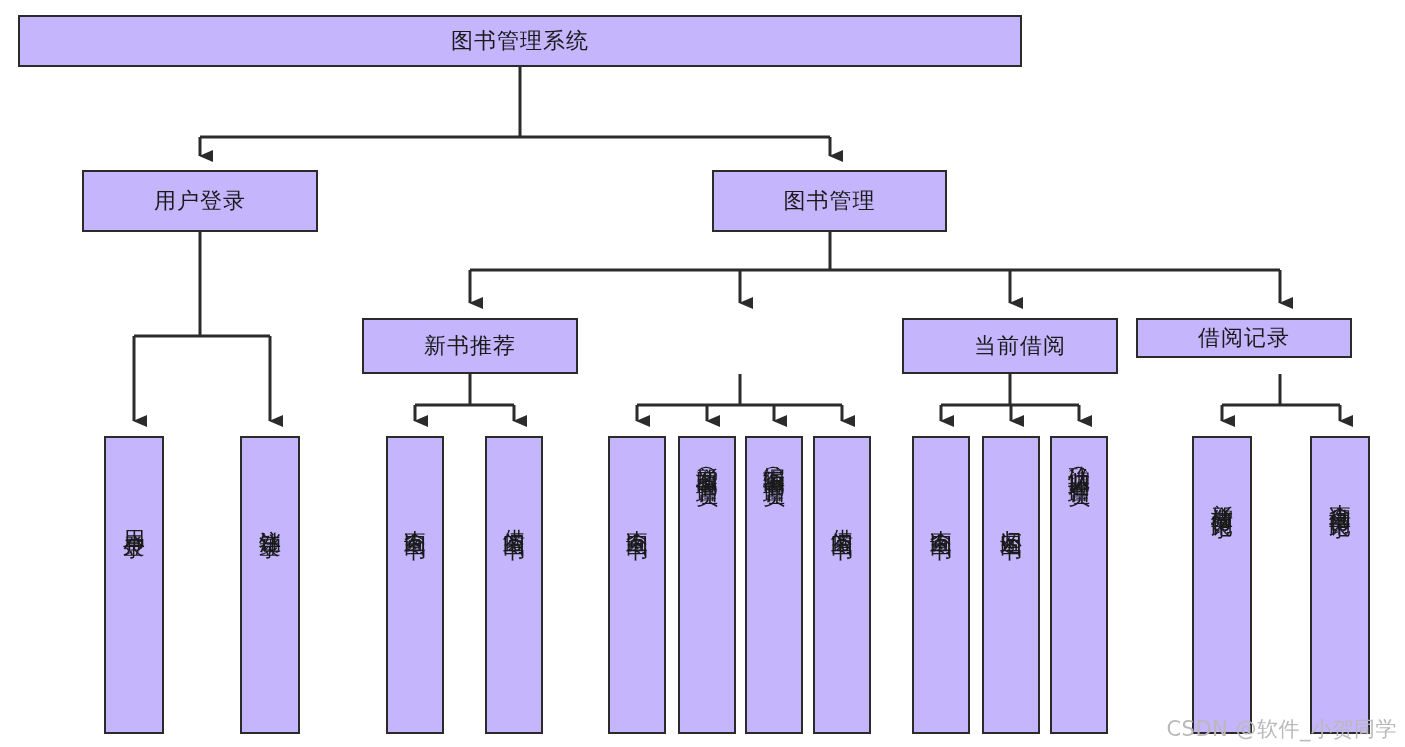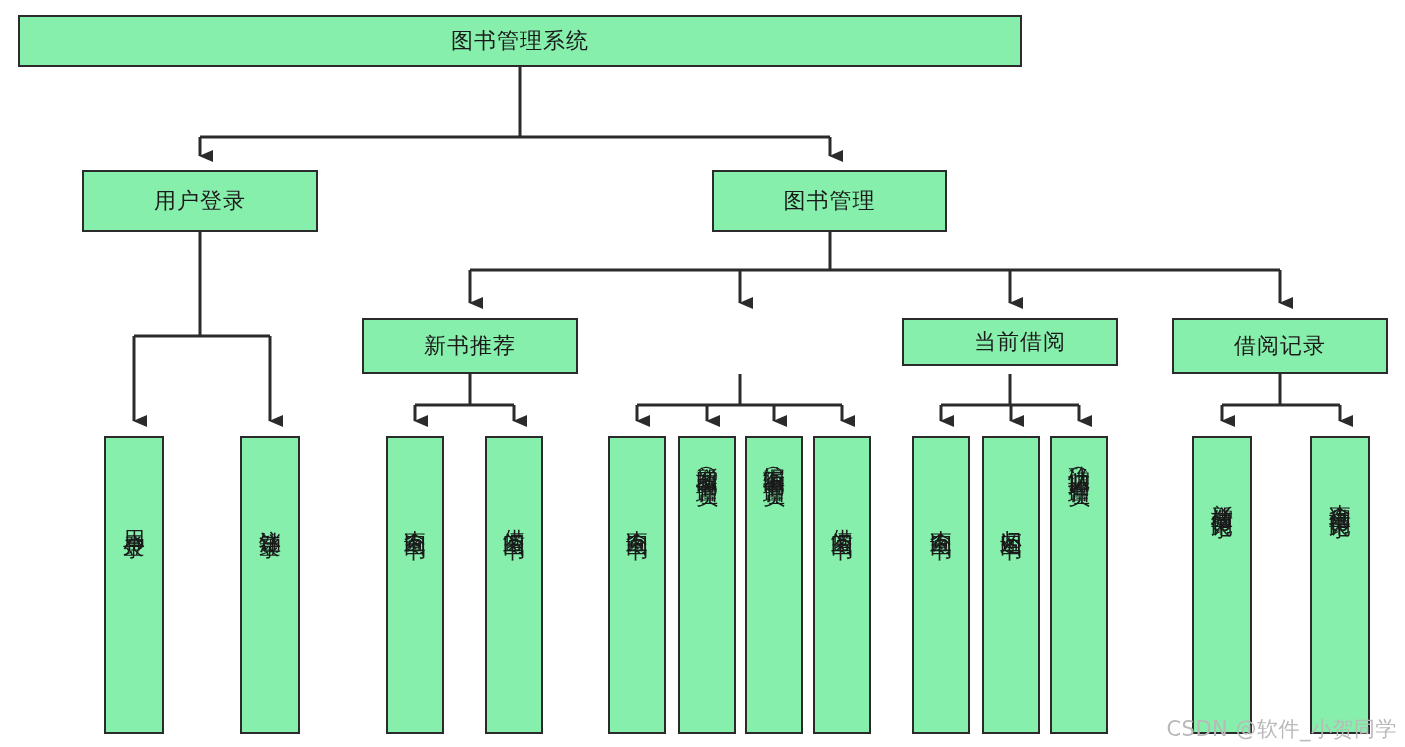--- a/index.html
+++ b/index.html
@@ -22,21 +22,21 @@
     position: absolute;
     left: 0;
     top: 0;
     width: 1405px;
     height: 747px;
   }
   .node {
     position: absolute;
     box-sizing: border-box;
     border: 2px solid #2b2b2b;
-    background: #86efac;
+    background: #c4b5fd;
     display: flex;
     align-items: center;
     justify-content: center;
     color: #1a1a1a;
   }
   .node.h {
     font-size: 22px;
     letter-spacing: 1px;
     line-height: 1;
     white-space: nowrap;
@@ -138,24 +138,24 @@
   <div class="node h" id="node-l2-0" style="left: 82px; top: 170px; width: 236px; height: 62px;">
     <span>用户登录</span>
   </div>
   <div class="node h" id="node-l3-0" style="left: 362px; top: 318px; width: 216px; height: 56px;">
     <span>新书推荐</span>
   </div>
 
   <div class="node h" id="node-l2-1" style="left: 712px; top: 170px; width: 235px; height: 62px;">
     <span>图书管理</span>
   </div>
-  <div class="node h" id="node-l3-2" style="left: 902px; top: 318px; width: 216px; height: 48px; padding-left: 20px;">
+  <div class="node h" id="node-l3-2" style="left: 902px; top: 318px; width: 216px; height: 56px; padding-left: 20px;">
     <span>当前借阅</span>
   </div>
-  <div class="node h" id="node-l3-3" style="left: 1172px; top: 318px; width: 216px; height: 56px;">
+  <div class="node h" id="node-l3-3" style="left: 1136px; top: 318px; width: 216px; height: 40px;">
     <span>借阅记录</span>
   </div>
 
   <div class="node v mid" id="leaf-0" style="left: 104px; top: 436px; width: 60px; height: 298px;">
     <span class="vtext">用户登录</span>
   </div>
   <div class="node v mid" id="leaf-1" style="left: 240px; top: 436px; width: 60px; height: 298px;">
     <span class="vtext">注销登录</span>
   </div>
   <div class="node v mid" id="leaf-2" style="left: 386px; top: 436px; width: 58px; height: 298px;">

